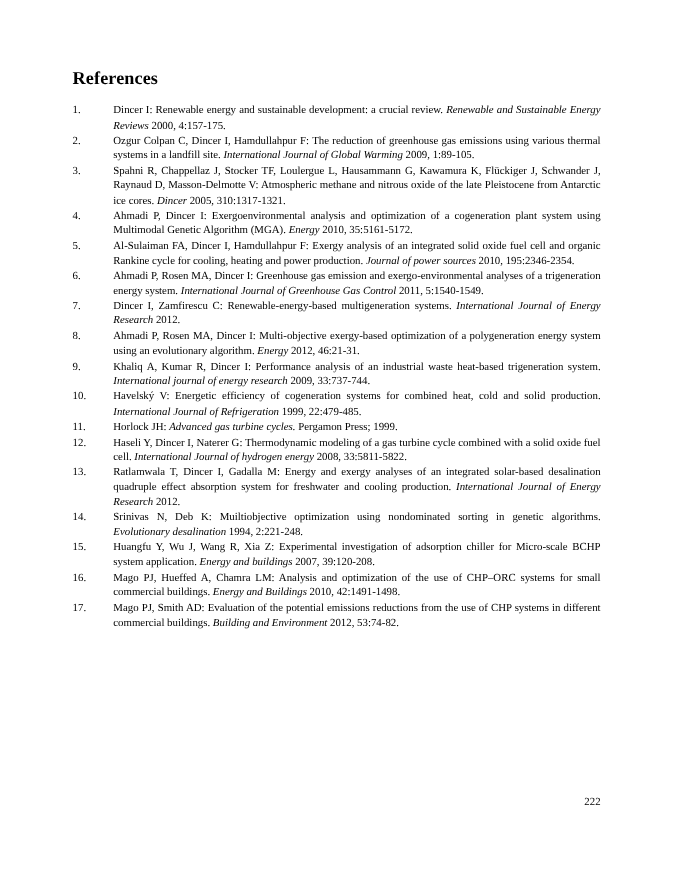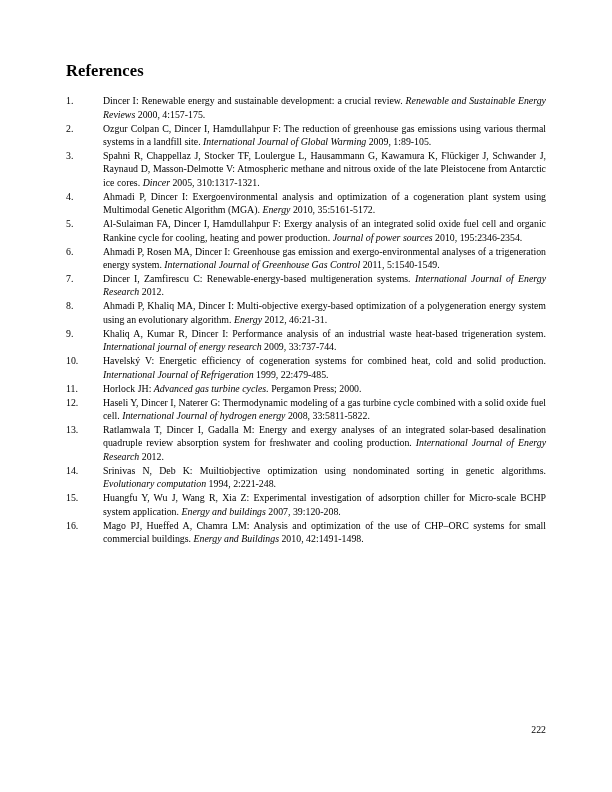--- a/index.html
+++ b/index.html
@@ -102,50 +102,54 @@
         <li class="ref-item">
           <span class="ref-num">6.</span>
           <span class="ref-text"><span>Ahmadi P, Rosen MA, Dincer I: Greenhouse gas emission and exergo-environmental analyses of a trigeneration energy system. </span><i>International Journal of Greenhouse Gas Control</i><span> 2011, 5:1540-1549.</span></span>
         </li>
         <li class="ref-item">
           <span class="ref-num">7.</span>
           <span class="ref-text"><span>Dincer I, Zamfirescu C: Renewable-energy-based multigeneration systems. </span><i>International Journal of Energy Research</i><span> 2012.</span></span>
         </li>
         <li class="ref-item">
           <span class="ref-num">8.</span>
-          <span class="ref-text"><span>Ahmadi P, Khaliq MA, Dincer I: Multi-objective exergy-based optimization of a polygeneration energy system using an evolutionary algorithm. </span><i>Energy</i><span> 2012, 46:21-31.</span></span>
+          <span class="ref-text"><span>Ahmadi P, Rosen MA, Dincer I: Multi-objective exergy-based optimization of a polygeneration energy system using an evolutionary algorithm. </span><i>Energy</i><span> 2012, 46:21-31.</span></span>
         </li>
         <li class="ref-item">
           <span class="ref-num">9.</span>
           <span class="ref-text"><span>Khaliq A, Kumar R, Dincer I: Performance analysis of an industrial waste heat-based trigeneration system. </span><i>International journal of energy research</i><span> 2009, 33:737-744.</span></span>
         </li>
         <li class="ref-item">
           <span class="ref-num">10.</span>
           <span class="ref-text"><span>Havelský V: Energetic efficiency of cogeneration systems for combined heat, cold and solid production. </span><i>International Journal of Refrigeration</i><span> 1999, 22:479-485.</span></span>
         </li>
         <li class="ref-item">
           <span class="ref-num">11.</span>
-          <span class="ref-text"><span>Horlock JH: </span><i>Advanced gas turbine cycles.</i><span> Pergamon Press; 2000.</span></span>
+          <span class="ref-text"><span>Horlock JH: </span><i>Advanced gas turbine cycles.</i><span> Pergamon Press; 1999.</span></span>
         </li>
         <li class="ref-item">
           <span class="ref-num">12.</span>
           <span class="ref-text"><span>Haseli Y, Dincer I, Naterer G: Thermodynamic modeling of a gas turbine cycle combined with a solid oxide fuel cell. </span><i>International Journal of hydrogen energy</i><span> 2008, 33:5811-5822.</span></span>
         </li>
         <li class="ref-item">
           <span class="ref-num">13.</span>
-          <span class="ref-text"><span>Ratlamwala T, Dincer I, Gadalla M: Energy and exergy analyses of an integrated solar-based desalination quadruple review absorption system for freshwater and cooling production. </span><i>International Journal of Energy Research</i><span> 2012.</span></span>
+          <span class="ref-text"><span>Ratlamwala T, Dincer I, Gadalla M: Energy and exergy analyses of an integrated solar-based desalination quadruple effect absorption system for freshwater and cooling production. </span><i>International Journal of Energy Research</i><span> 2012.</span></span>
         </li>
         <li class="ref-item">
           <span class="ref-num">14.</span>
-          <span class="ref-text"><span>Srinivas N, Deb K: Muiltiobjective optimization using nondominated sorting in genetic algorithms. </span><i>Evolutionary computation</i><span> 1994, 2:221-248.</span></span>
+          <span class="ref-text"><span>Srinivas N, Deb K: Muiltiobjective optimization using nondominated sorting in genetic algorithms. </span><i>Evolutionary desalination</i><span> 1994, 2:221-248.</span></span>
         </li>
         <li class="ref-item">
           <span class="ref-num">15.</span>
           <span class="ref-text"><span>Huangfu Y, Wu J, Wang R, Xia Z: Experimental investigation of adsorption chiller for Micro-scale BCHP system application. </span><i>Energy and buildings</i><span> 2007, 39:120-208.</span></span>
         </li>
         <li class="ref-item">
           <span class="ref-num">16.</span>
           <span class="ref-text"><span>Mago PJ, Hueffed A, Chamra LM: Analysis and optimization of the use of CHP–ORC systems for small commercial buildings. </span><i>Energy and Buildings</i><span> 2010, 42:1491-1498.</span></span>
         </li>
+        <li class="ref-item">
+          <span class="ref-num">17.</span>
+          <span class="ref-text"><span>Mago PJ, Smith AD: Evaluation of the potential emissions reductions from the use of CHP systems in different commercial buildings. </span><i>Building and Environment</i><span> 2012, 53:74-82.</span></span>
+        </li>
       </ol>
   </div>
   <div class="page-number">222</div>
 </div>
 
 </body></html>

